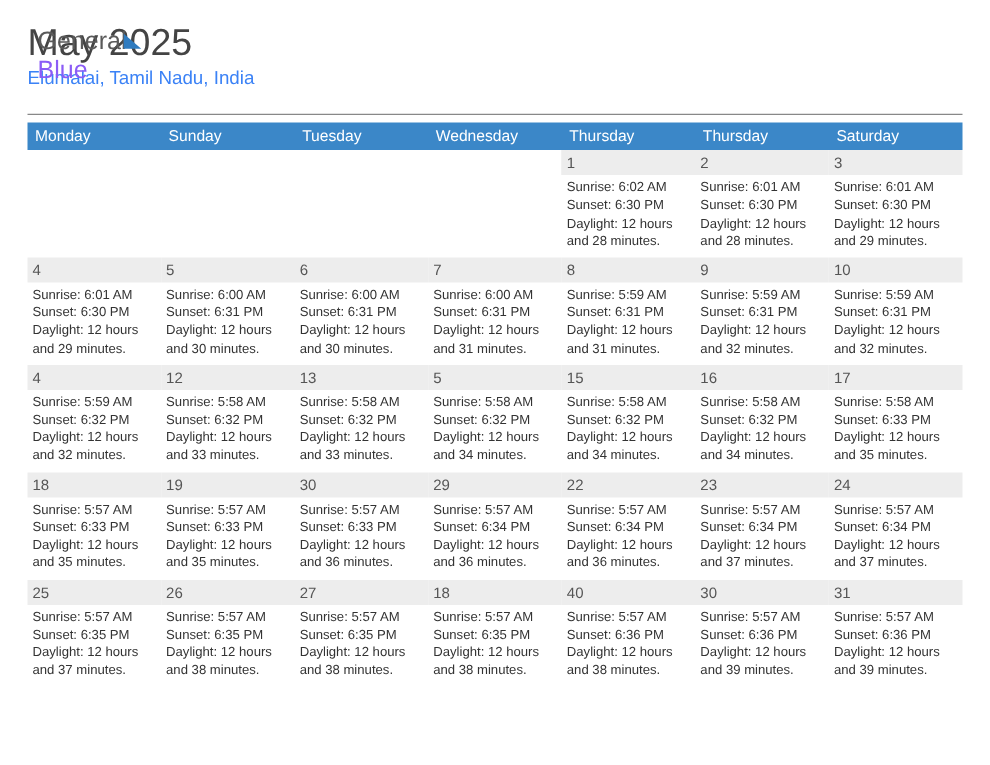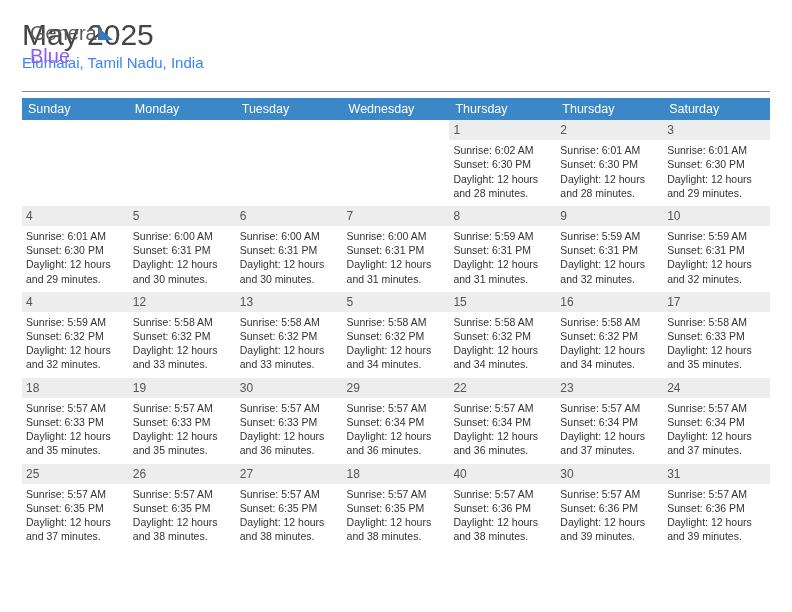--- a/index.html
+++ b/index.html
@@ -87,22 +87,22 @@
   <span class="g2">Blue</span>
 </div>
 
 <div class="header">
   <div class="title">May 2025</div>
   <div class="location">Elumalai, Tamil Nadu, India</div>
 </div>
 
 <div class="cal">
   <div class="dayhead" id="dayhead">
+      <div>Monday</div>
       <div>Sunday</div>
-      <div>Monday</div>
       <div>Tuesday</div>
       <div>Wednesday</div>
       <div>Thursday</div>
       <div>Thursday</div>
       <div>Saturday</div>
     </div>
   <div id="weeks">
       <div class="week">
         <div class="cell">
           <div class="daynum blank"></div>

